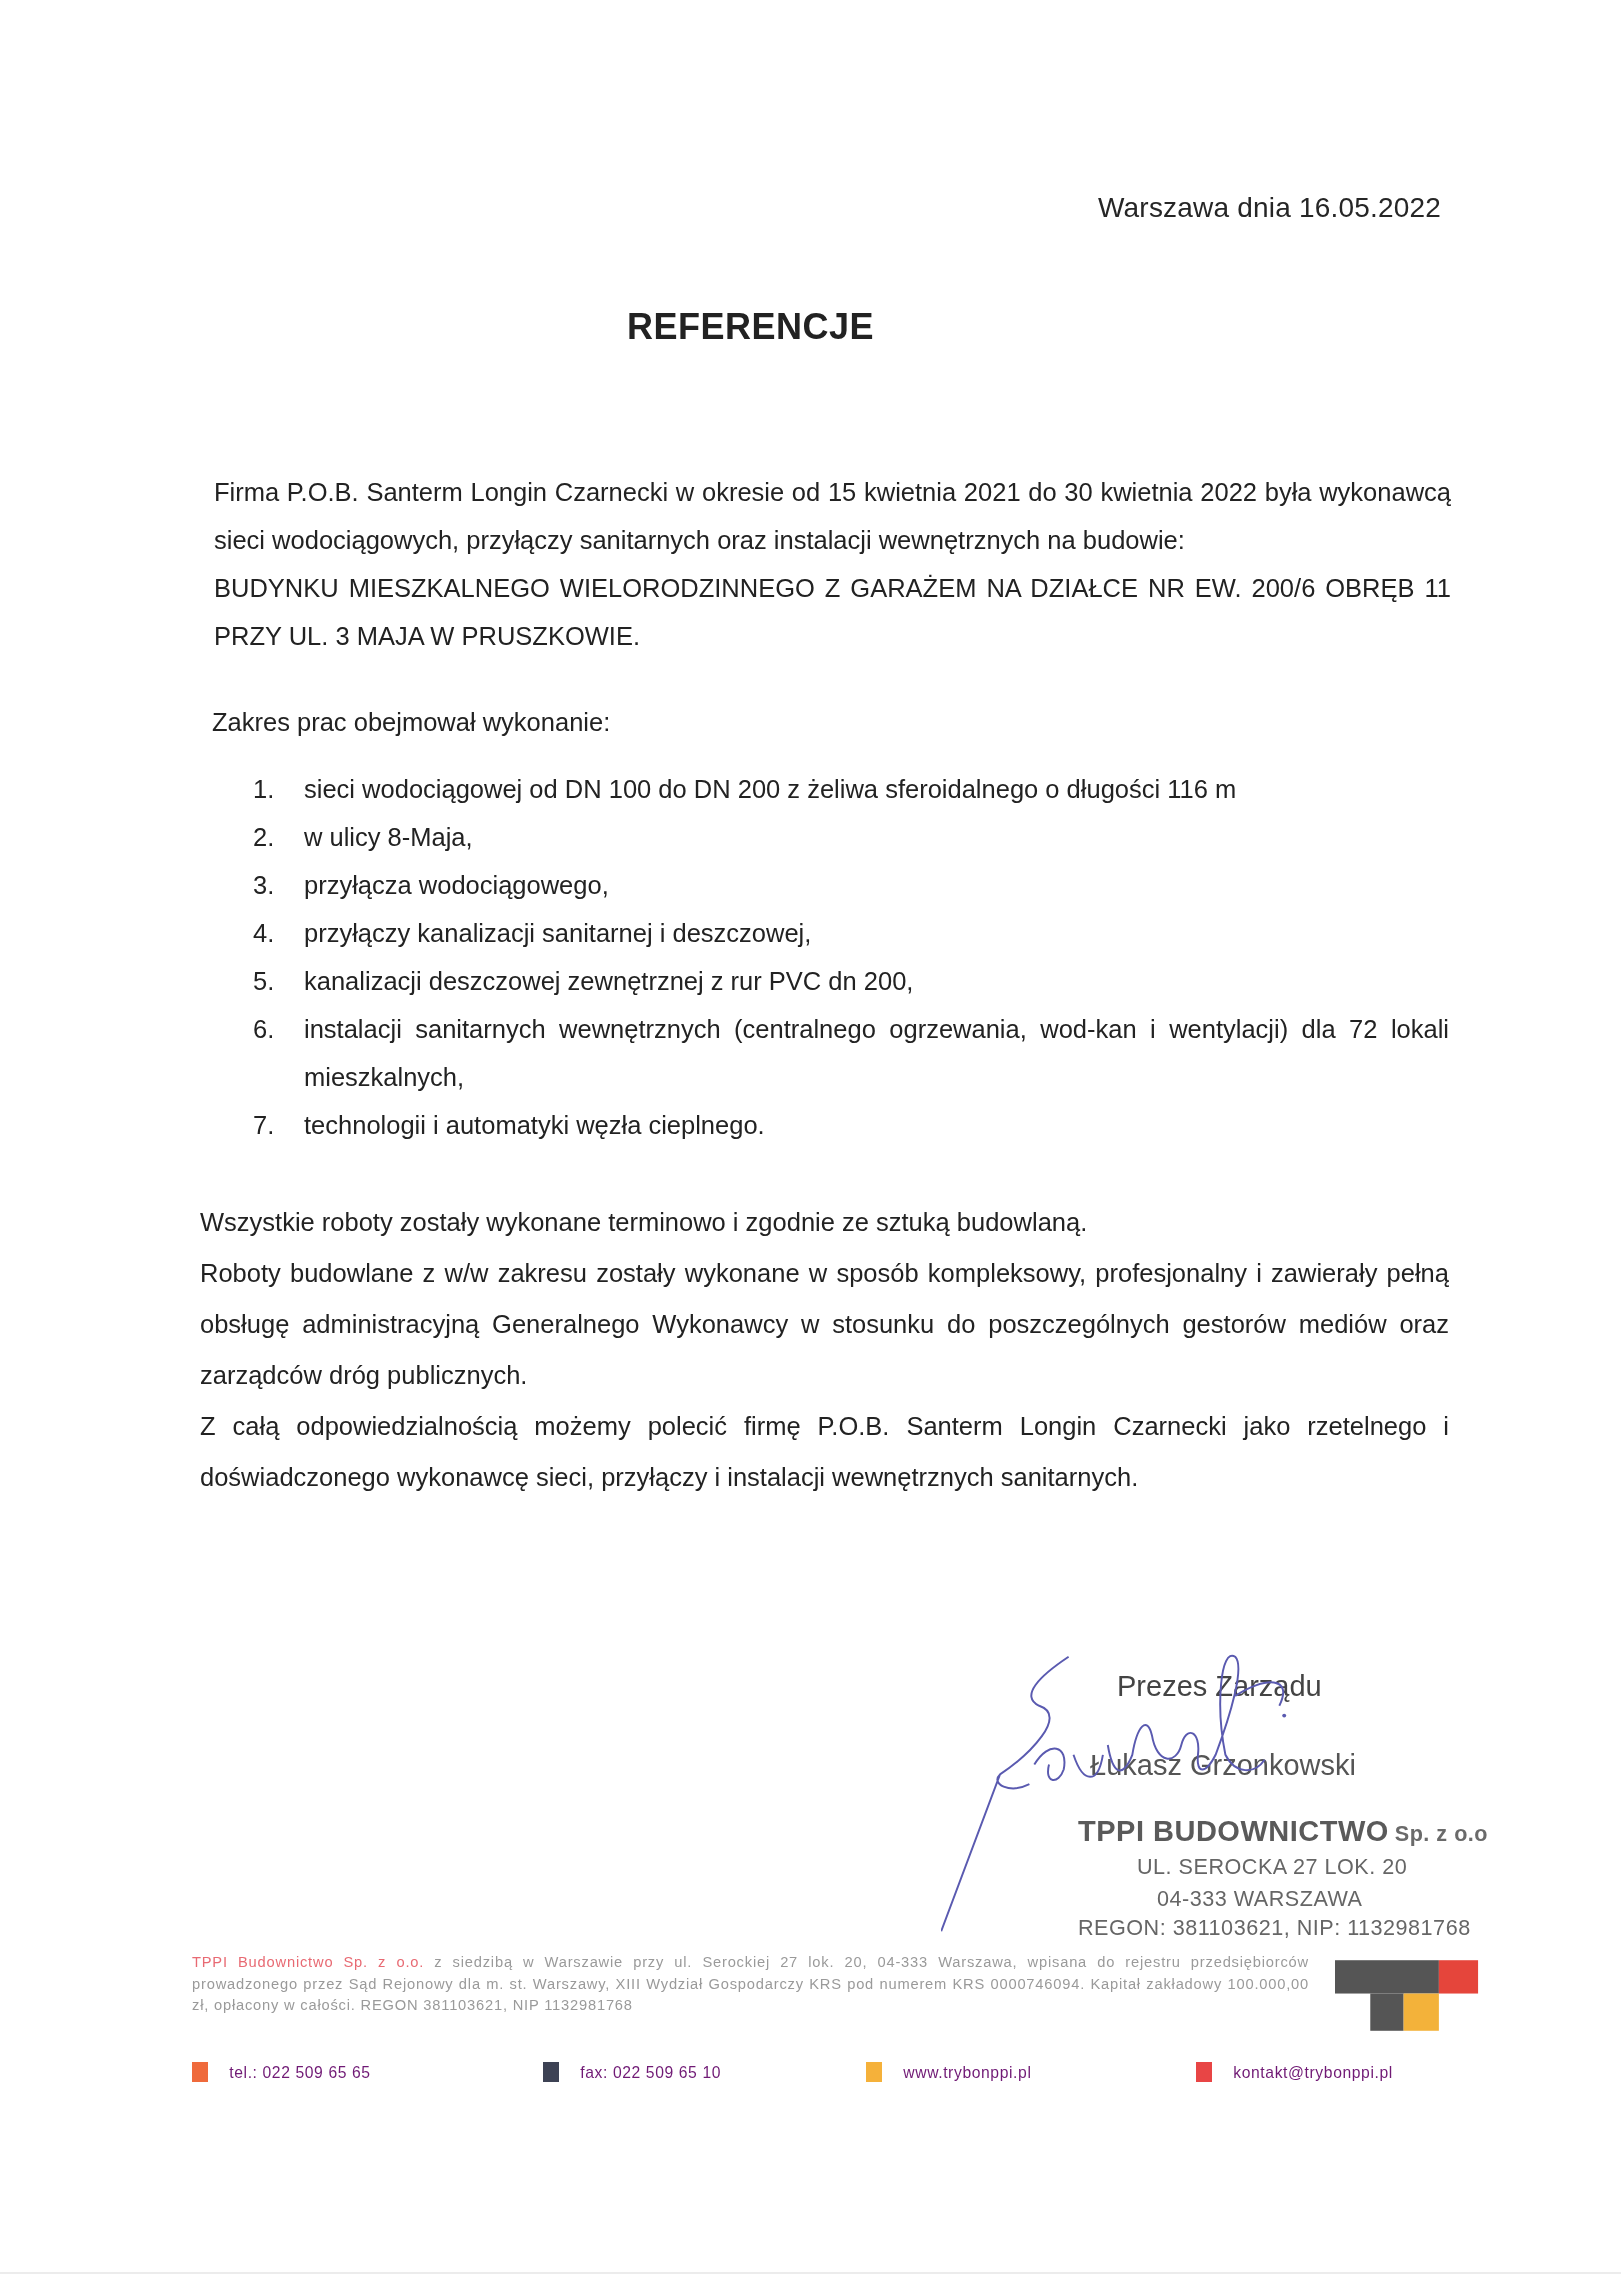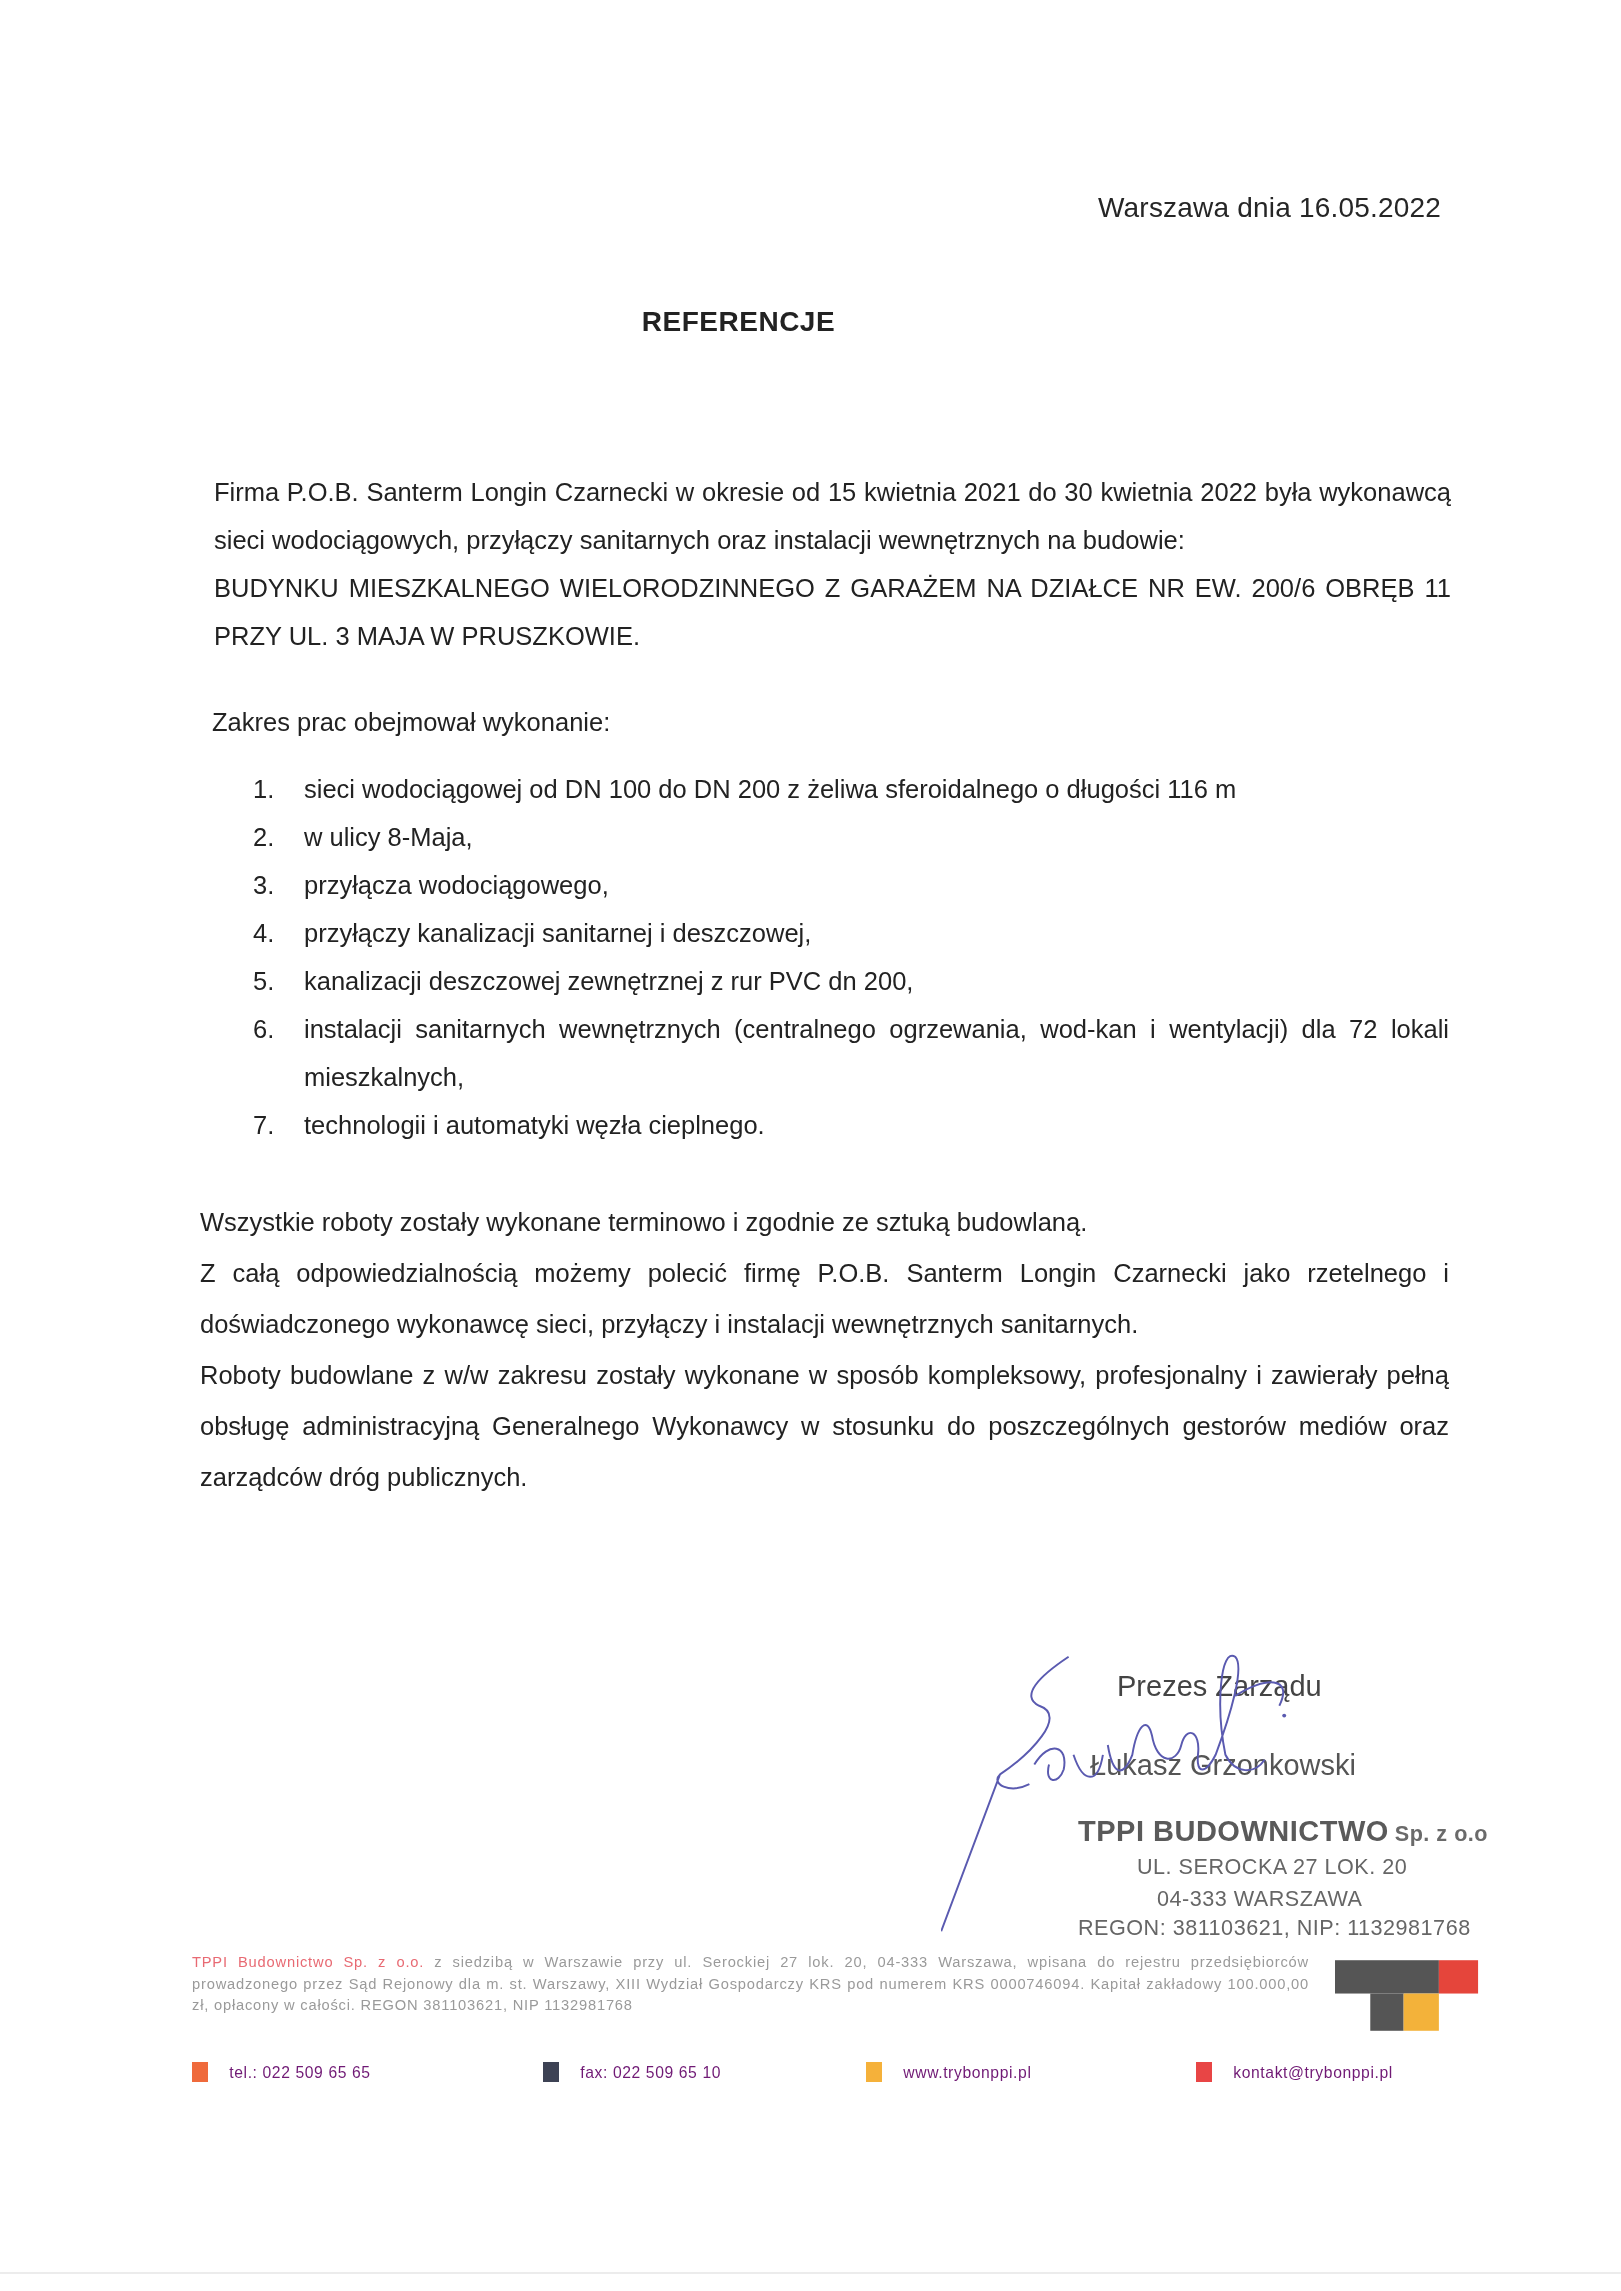--- a/index.html
+++ b/index.html
@@ -5,22 +5,22 @@
   html, body { margin: 0; padding: 0; background: #ffffff; }
   body {
     width: 1621px; height: 2292px; position: relative; overflow: hidden;
     font-family: "Liberation Sans", sans-serif; color: #1f1f1f;
   }
   .abs { position: absolute; }
   .date {
     left: 1098px; top: 192px; font-size: 28px; color: #262626; letter-spacing: 0.2px;
   }
   .title {
-    left: 0; width: 1477px; top: 306px; text-align: center;
-    font-size: 28px; font-weight: bold; color: #222; letter-spacing: 0.5px;
+    left: 12px; width: 1477px; top: 306px; text-align: center;
+    font-size: 36px; font-weight: bold; color: #222; letter-spacing: 0.5px;
   }
   .body-text { font-size: 25.5px; color: #222; }
   .intro { left: 214px; top: 468px; width: 1237px; line-height: 48px; text-align: justify; }
   .intro .bold { font-weight: normal; }
   .scope-label { left: 212px; top: 708px; }
   .list { left: 253px; top: 765px; width: 1196px; margin: 0; padding: 0; list-style: none; }
   .list li { position: relative; padding-left: 51px; line-height: 48px; margin-bottom: 0; }
   .list li .num { position: absolute; left: 0; top: 0; }
   .closing { left: 200px; top: 1197px; width: 1249px; line-height: 51px; text-align: justify; }
   .closing p { margin: 0; }
@@ -63,22 +63,22 @@
   <li><span class="num">2.</span><span>w ulicy 8-Maja,</span></li>
   <li><span class="num">3.</span><span>przyłącza wodociągowego,</span></li>
   <li><span class="num">4.</span><span>przyłączy kanalizacji sanitarnej i deszczowej,</span></li>
   <li><span class="num">5.</span><span>kanalizacji deszczowej zewnętrznej z rur PVC dn 200,</span></li>
   <li style="text-align:justify"><span class="num">6.</span><span>instalacji sanitarnych wewnętrznych (centralnego ogrzewania, wod-kan i wentylacji) dla 72 lokali mieszkalnych,</span></li>
   <li><span class="num">7.</span><span>technologii i automatyki węzła cieplnego.</span></li>
 </ul>
 
 <div class="abs body-text closing">
   <p>Wszystkie roboty zostały wykonane terminowo i zgodnie ze sztuką budowlaną.</p>
+  <p>Roboty budowlane z w/w zakresu zostały wykonane w sposób kompleksowy, profesjonalny i zawierały pełną obsługę administracyjną Generalnego Wykonawcy w stosunku do poszczególnych gestorów mediów oraz zarządców dróg publicznych.</p>
   <p>Z całą odpowiedzialnością możemy polecić firmę P.O.B. Santerm Longin Czarnecki jako rzetelnego i doświadczonego wykonawcę sieci, przyłączy i instalacji wewnętrznych sanitarnych.</p>
-  <p>Roboty budowlane z w/w zakresu zostały wykonane w sposób kompleksowy, profesjonalny i zawierały pełną obsługę administracyjną Generalnego Wykonawcy w stosunku do poszczególnych gestorów mediów oraz zarządców dróg publicznych.</p>
 </div>
 
 <div class="abs stamp-title-small">Prezes Zarządu</div>
 <div class="abs stamp-name">Łukasz Grzonkowski</div>
 <svg class="abs signature" viewBox="0 0 420 300">
   <path d="M130 10 C 100 30, 80 50, 100 60 C 130 70, 90 110, 60 130 C 50 140, 70 150, 90 140 M 60 130 L 0 290" fill="none" stroke="#5a5ab0" stroke-width="2"></path>
   <path d="M95 120 C 110 95, 130 100, 125 125 C 120 140, 105 140, 110 120 M 135 110 C 145 140, 160 140, 165 110 M 170 100 C 175 130, 185 135, 195 110 C 200 80, 210 70, 215 90 C 220 120, 240 120, 245 100 C 250 80, 265 85, 262 110 C 260 130, 270 130, 280 110 C 295 70, 310 20, 300 10 C 285 0, 280 60, 290 110 C 300 130, 320 130, 330 115" fill="none" stroke="#5a5ab0" stroke-width="2"></path>
   <path d="M300 50 C 330 30, 360 30, 345 60" fill="none" stroke="#5a5ab0" stroke-width="2"></path>
   <circle cx="350" cy="70" r="2" fill="#5a5ab0"></circle>
 </svg>

